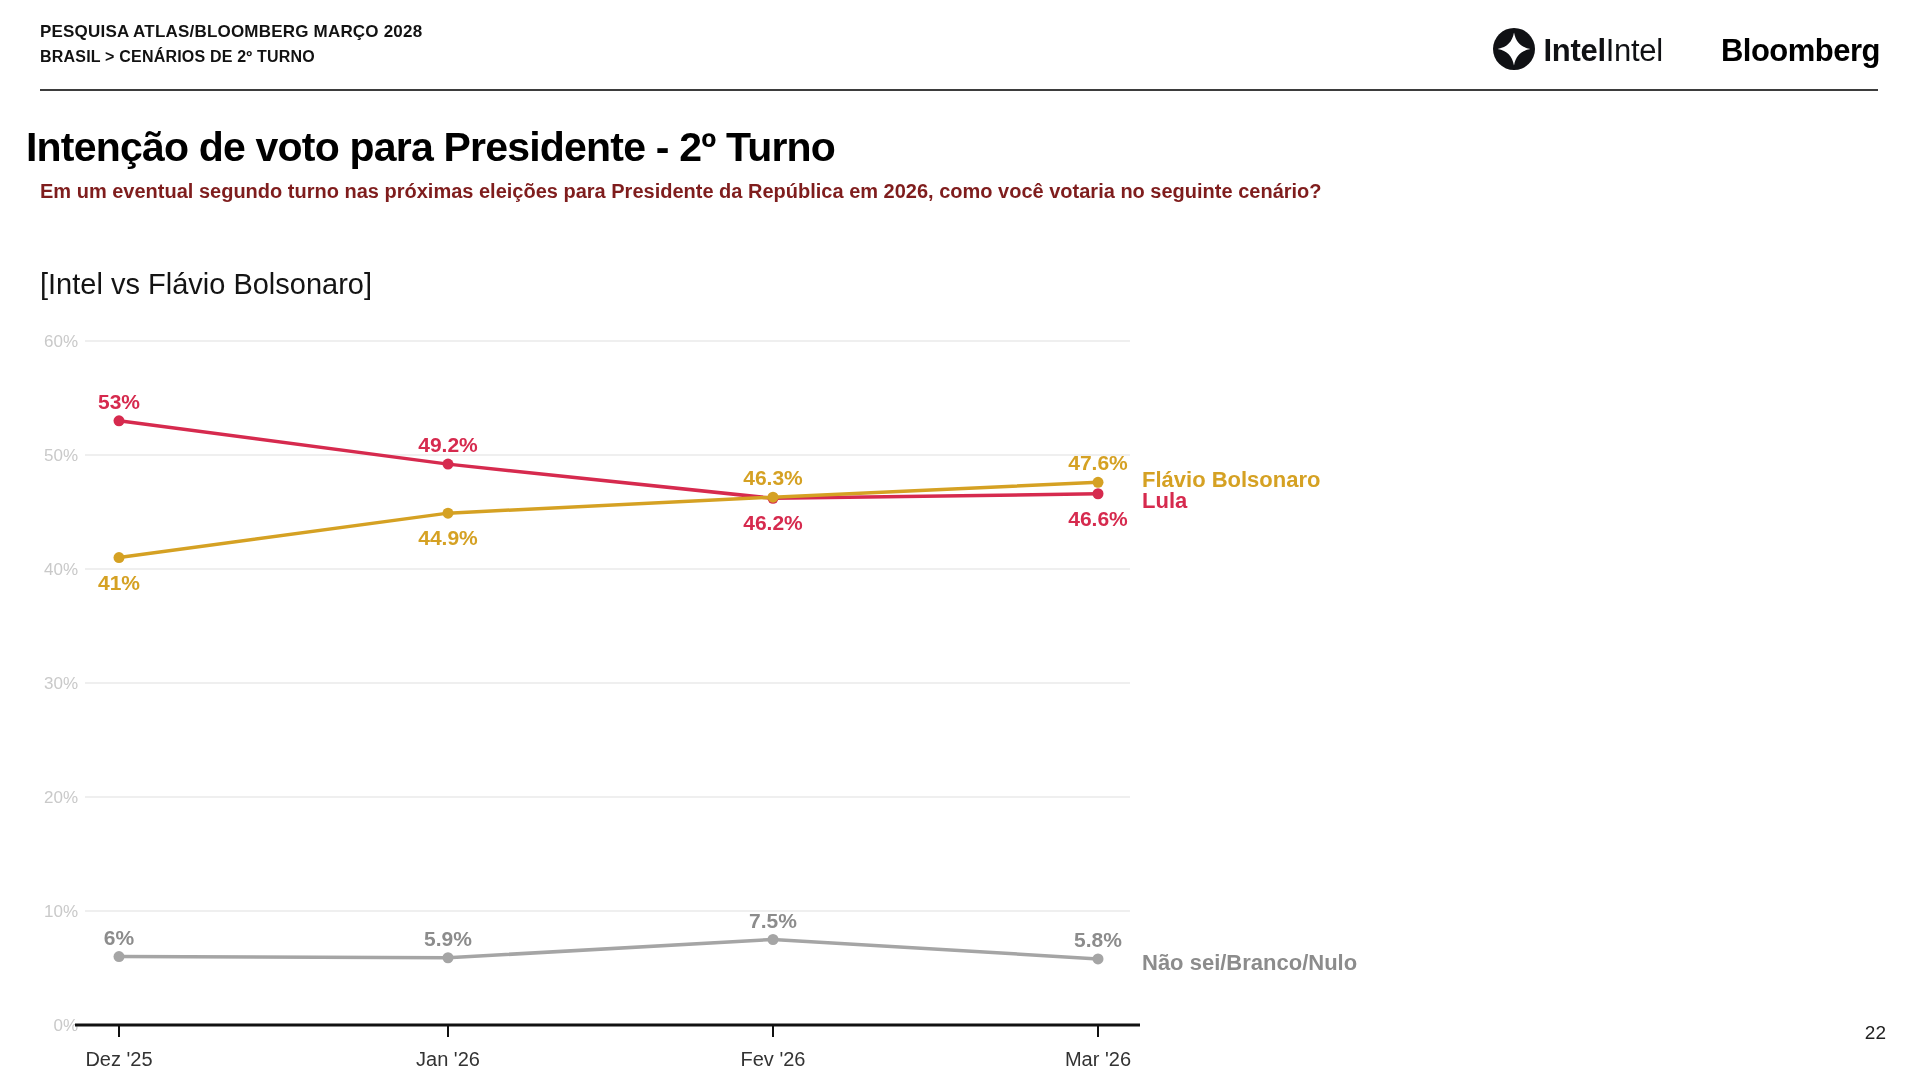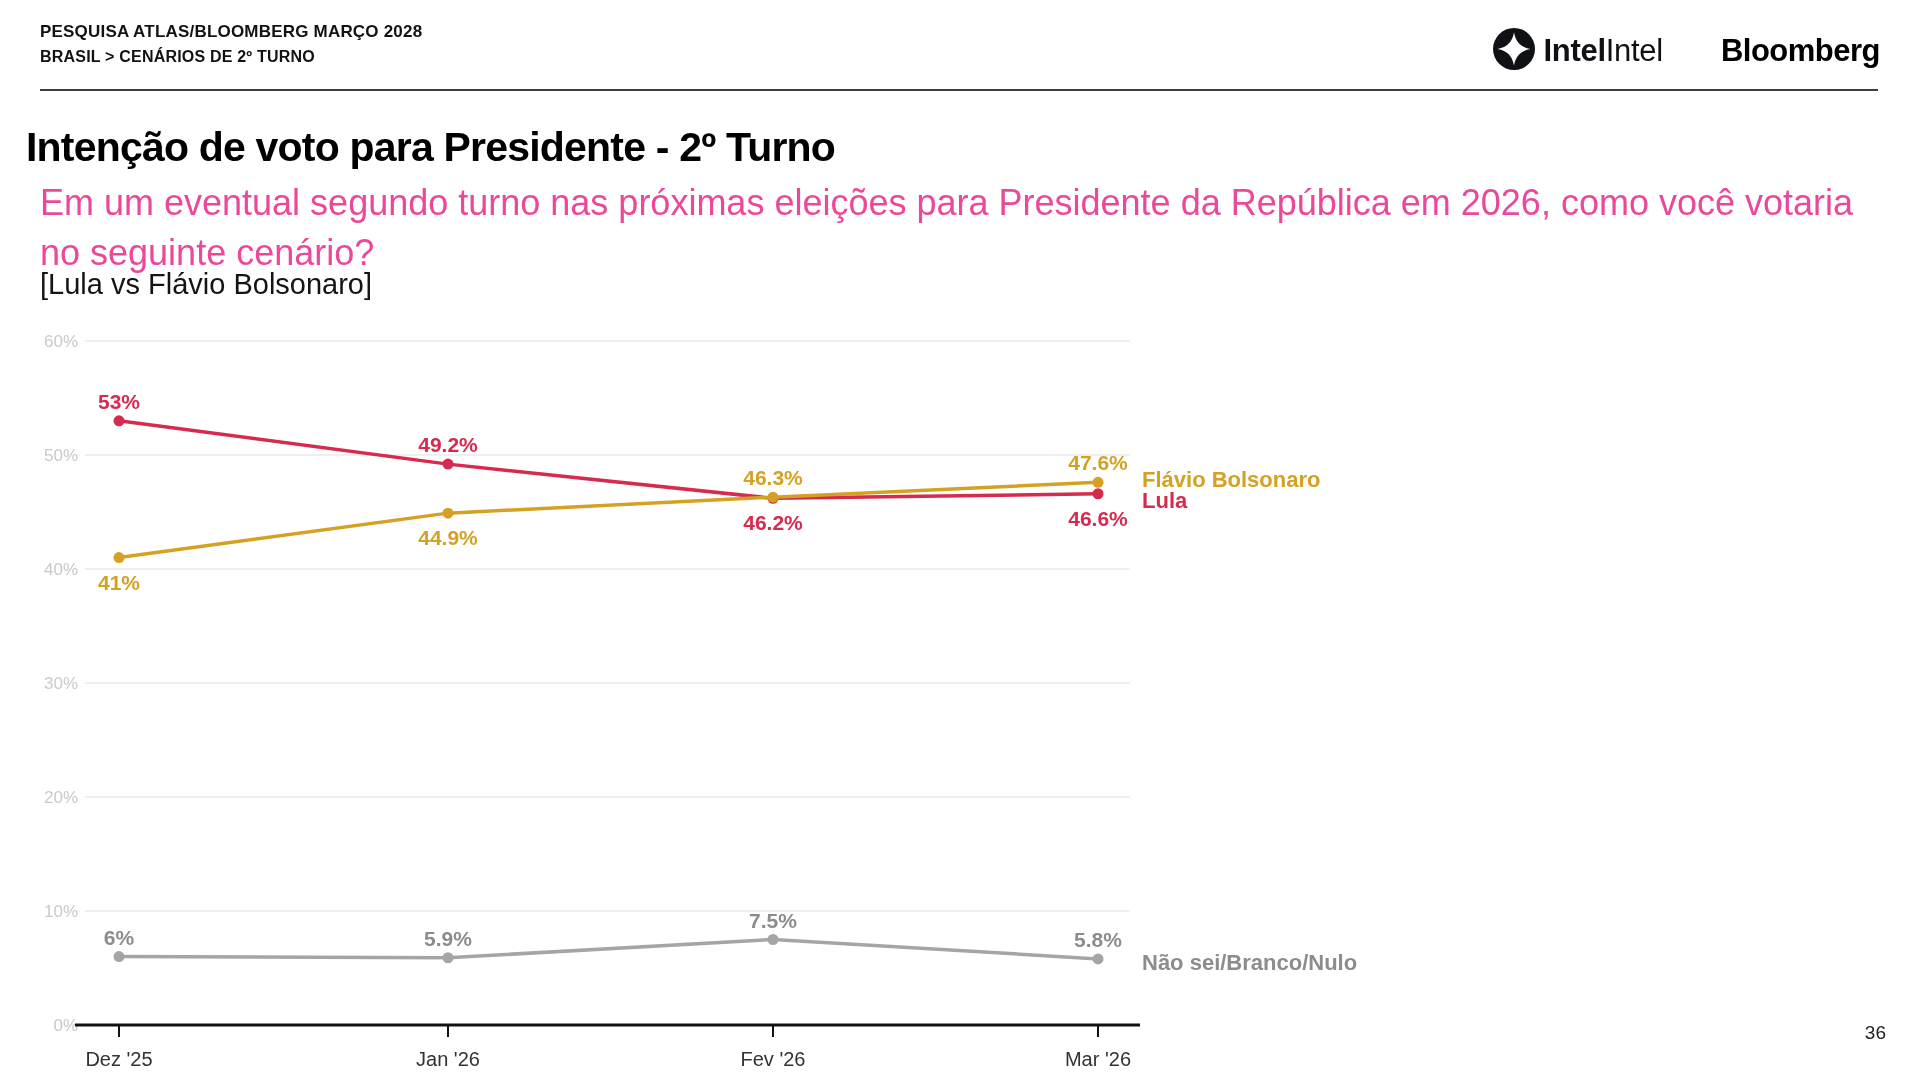--- a/index.html
+++ b/index.html
@@ -32,21 +32,21 @@
     border-top: 2px solid #3d3d3d;
   }
 
   
   .title {
     position: absolute; top: 124px; left: 26px;
     font-size: 41px; font-weight: 800; color: #000; letter-spacing: -0.8px;
   }
   .subtitle {
     position: absolute; top: 178px; left: 40px; max-width: 1855px;
-    font-size: 36px; font-weight: 400; color: #ec4899; line-height: 1.38;
+    font-size: 20px; font-weight: 700; color: #7f1d1d; line-height: 1.38;
   }
   .scenario {
     position: absolute; top: 268px; left: 40px;
     font-size: 29px; font-weight: 400; color: #141414;
   }
 
   
   #chart-svg { position: absolute; top: 0; left: 0; }
   #chart-svg text { font-family: "Liberation Sans", sans-serif; }
 
@@ -76,21 +76,21 @@
         <span class="atlas-text"><span class="bold">Intel</span><span class="light">Intel</span></span>
       </div>
       <div class="bloomberg-text">Bloomberg</div>
     </div>
   </div>
 
   <div class="divider"></div>
 
   <h1 class="title">Intenção de voto para Presidente - 2º Turno</h1>
   <p class="subtitle">Em um eventual segundo turno nas próximas eleições para Presidente da República em 2026, como você votaria no seguinte cenário?</p>
-  <p class="scenario">[Lula vs Flávio Bolsonaro]</p>
+  <p class="scenario">[Intel vs Flávio Bolsonaro]</p>
 
   <svg id="chart-svg" width="1920" height="1080">
       <text x="78" y="1031" text-anchor="end" fill="#C9C9C9" font-size="17">0%</text>
       <line x1="85" y1="911" x2="1130" y2="911" stroke="#EAEAEA" stroke-width="1.5"></line>
       <text x="78" y="917" text-anchor="end" fill="#C9C9C9" font-size="17">10%</text>
       <line x1="85" y1="797" x2="1130" y2="797" stroke="#EAEAEA" stroke-width="1.5"></line>
       <text x="78" y="803" text-anchor="end" fill="#C9C9C9" font-size="17">20%</text>
       <line x1="85" y1="683" x2="1130" y2="683" stroke="#EAEAEA" stroke-width="1.5"></line>
       <text x="78" y="689" text-anchor="end" fill="#C9C9C9" font-size="17">30%</text>
       <line x1="85" y1="569" x2="1130" y2="569" stroke="#EAEAEA" stroke-width="1.5"></line>
@@ -133,15 +133,15 @@
       <text x="119" y="944.6" text-anchor="middle" fill="#8C8C8C" font-size="21" font-weight="bold">6%</text>
       <circle cx="448" cy="957.74" r="5.5" fill="#A5A5A5"></circle>
       <text x="448" y="945.74" text-anchor="middle" fill="#8C8C8C" font-size="21" font-weight="bold">5.9%</text>
       <circle cx="773" cy="939.5" r="5.5" fill="#A5A5A5"></circle>
       <text x="773" y="927.5" text-anchor="middle" fill="#8C8C8C" font-size="21" font-weight="bold">7.5%</text>
       <circle cx="1098" cy="958.88" r="5.5" fill="#A5A5A5"></circle>
       <text x="1098" y="946.88" text-anchor="middle" fill="#8C8C8C" font-size="21" font-weight="bold">5.8%</text>
       <text x="1142" y="969.88" fill="#8C8C8C" font-size="22" font-weight="bold">Não sei/Branco/Nulo</text>
     </svg>
 
-  <div class="page-number">36</div>
+  <div class="page-number">22</div>
 
 </div>
 
 </body></html>

